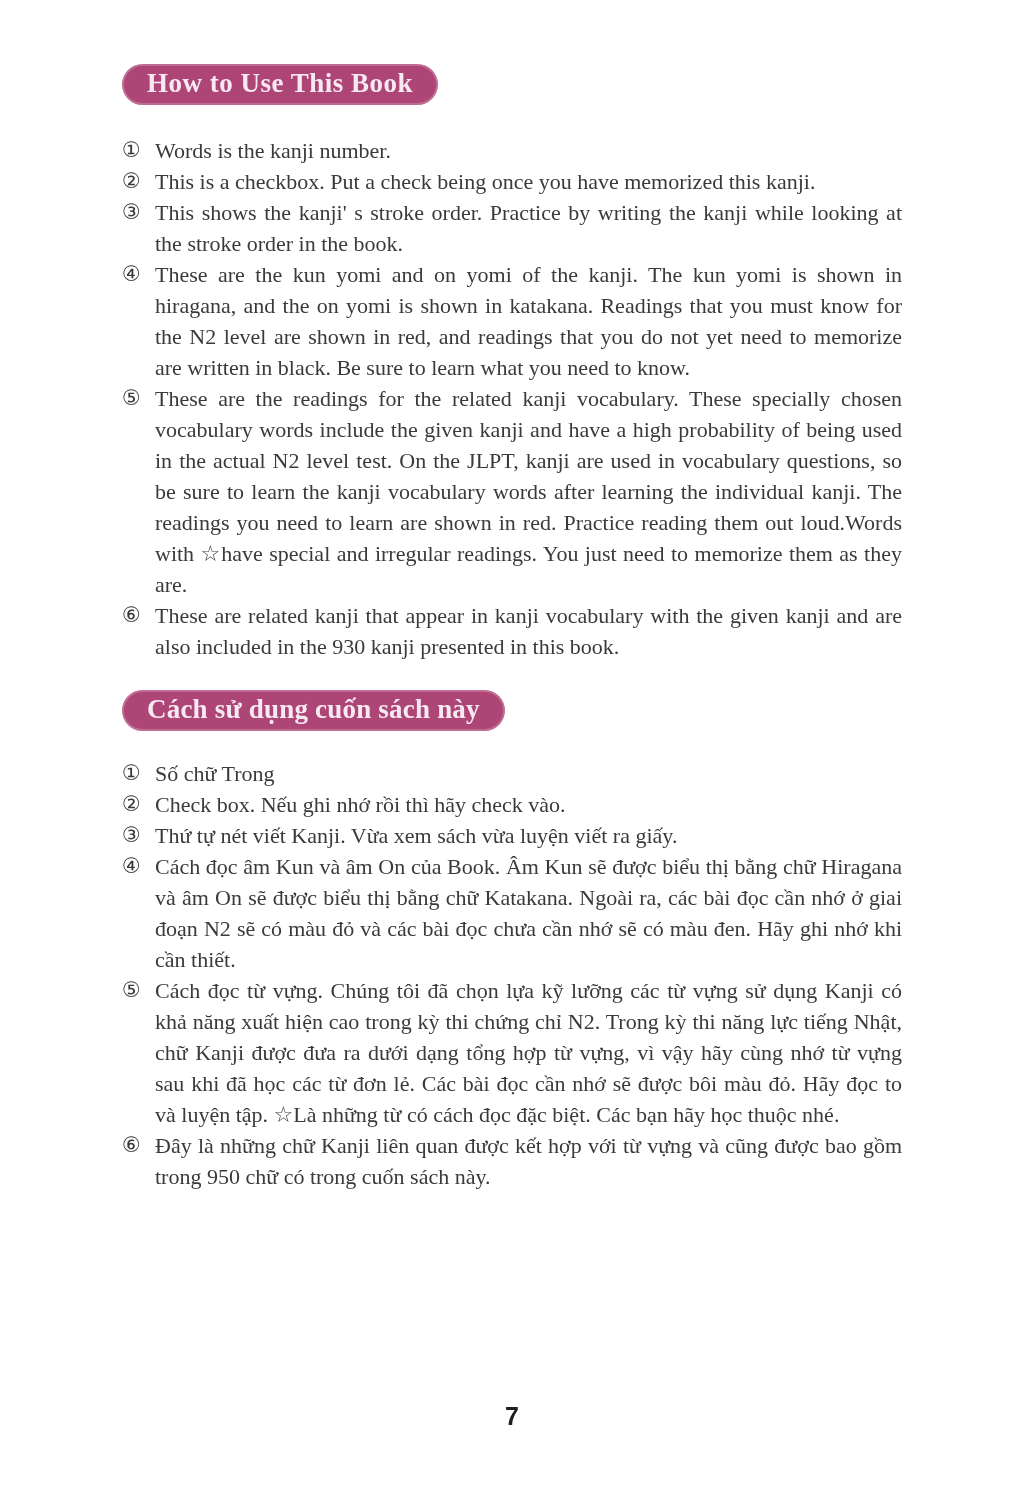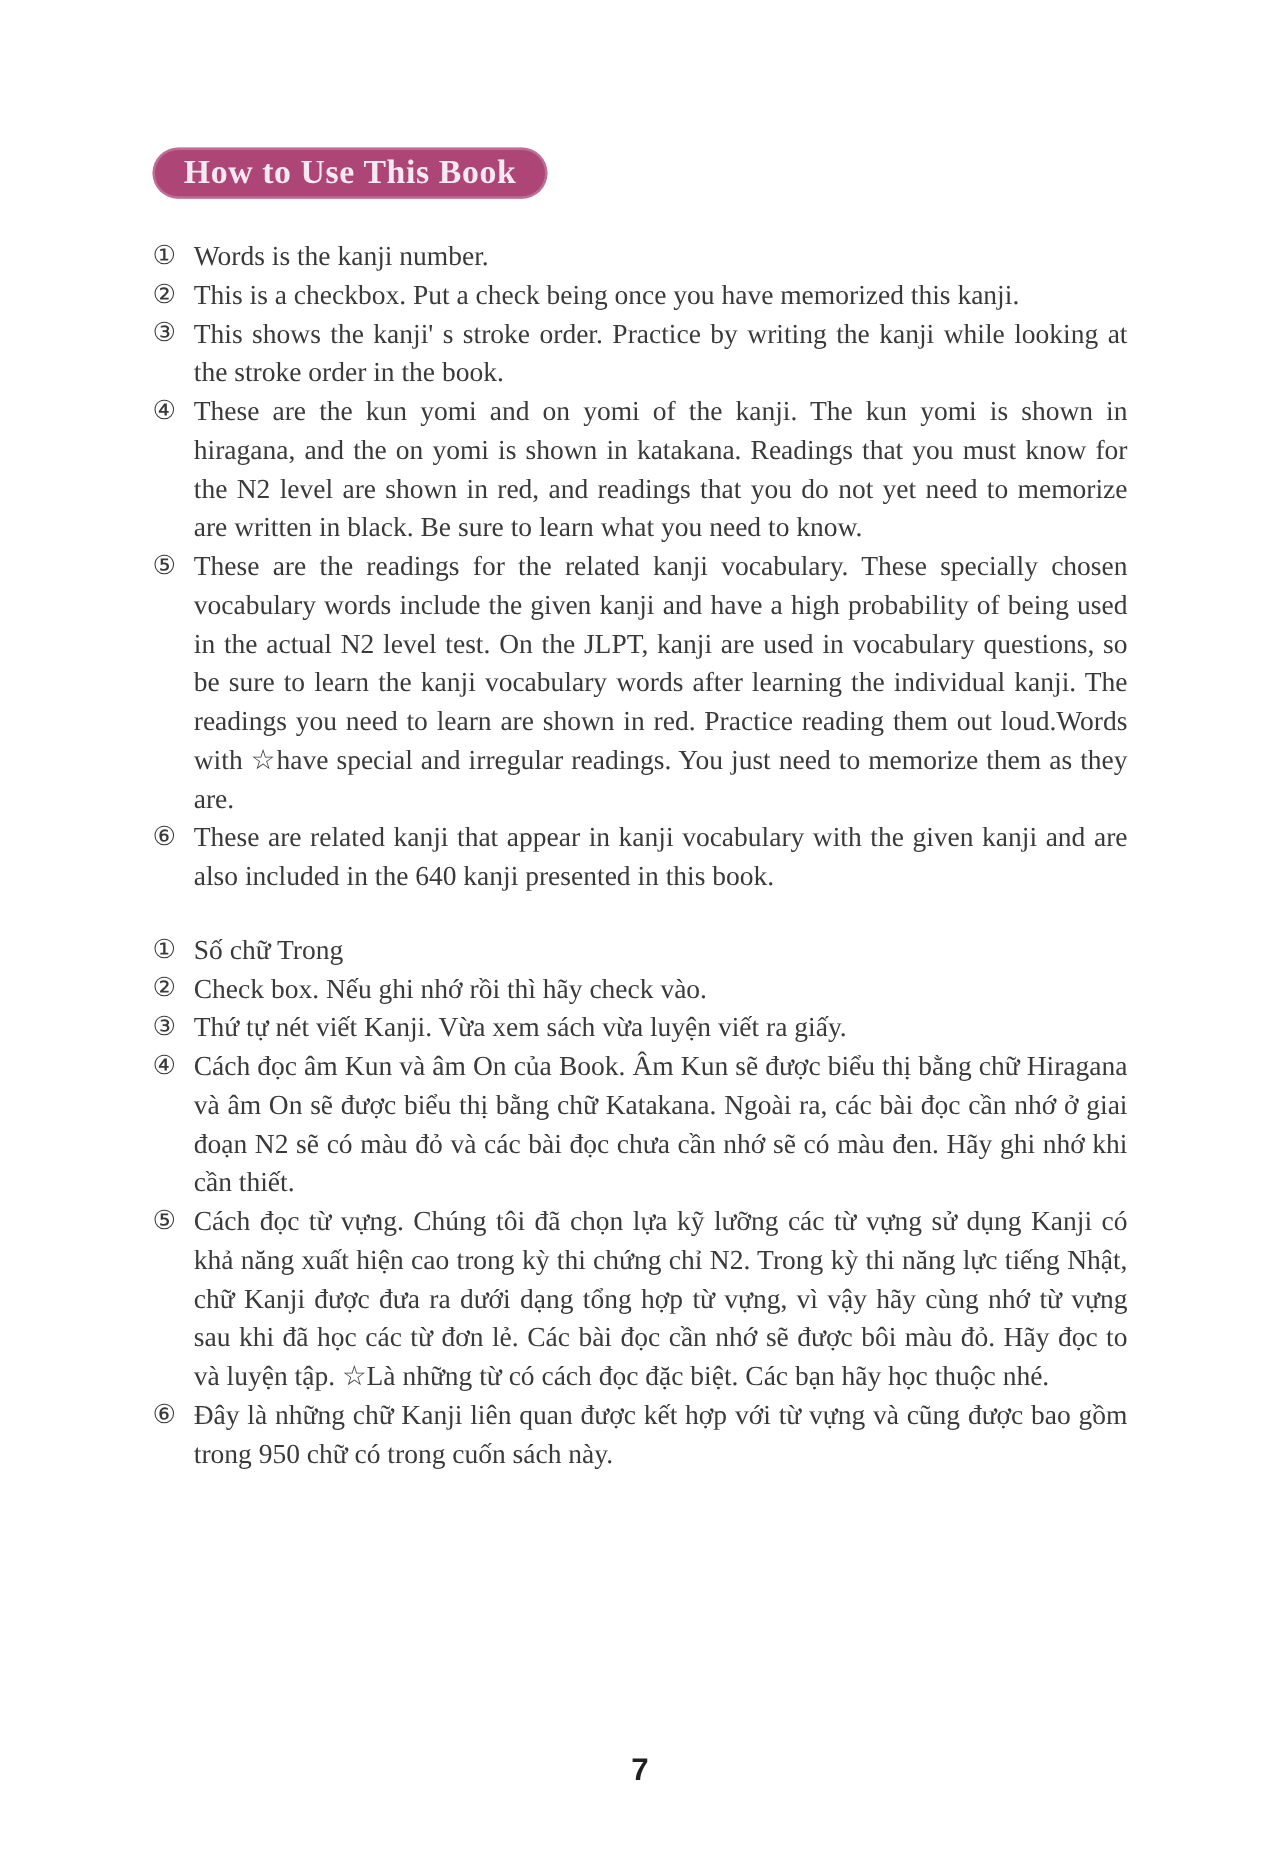--- a/index.html
+++ b/index.html
@@ -9,21 +9,21 @@
     width: 1024px;
     height: 1497px;
     overflow: hidden;
   }
   body {
     position: relative;
     font-family: "Liberation Serif", "DejaVu Serif", serif;
     color: var(--body-text, #3a3a3a);
   }
   .content {
-    padding: 118px 122px 0 122px;
+    padding: 64px 122px 0 122px;
   }
   .badge {
     display: inline-block;
     background: var(--accent, #ad4576);
     color: var(--badge-text, #f7e9f1);
     font-weight: bold;
     font-size: 27px;
     line-height: 29px;
     padding: 5px 25px 7px 25px;
     border-radius: 24px;
@@ -93,24 +93,27 @@
     <li class="item">
       <span class="num">④</span>
       <span class="txt">These are the kun yomi and on yomi of the kanji. The kun yomi is shown in hiragana, and the on yomi is shown in katakana. Readings that you must know for the N2 level are shown in red, and readings that you do not yet need to memorize are written in black. Be sure to learn what you need to know.</span>
     </li>
     <li class="item">
       <span class="num">⑤</span>
       <span class="txt">These are the readings for the related kanji vocabulary. These specially chosen vocabulary words include the given kanji and have a high probability of being used in the actual N2 level test. On the JLPT, kanji are used in vocabulary questions, so be sure to learn the kanji vocabulary words after learning the individual kanji. The readings you need to learn are shown in red. Practice reading them out loud.Words with ☆have special and irregular readings. You just need to memorize them as they are.</span>
     </li>
     <li class="item">
       <span class="num">⑥</span>
-      <span class="txt">These are related kanji that appear in kanji vocabulary with the given kanji and are also included in the 640 kanji presented in this book.</span>
+      <span class="txt">These are related kanji that appear in kanji vocabulary with the given kanji and are also included in the 930 kanji presented in this book.</span>
     </li>
   </ol>
 
+  <div class="badge badge-vi">
+    <span>Cách sử dụng cuốn sách này</span>
+  </div>
 
   <ol class="ilist ilist-vi">
     <li class="item">
       <span class="num">①</span>
       <span class="txt">Số chữ Trong</span>
     </li>
     <li class="item">
       <span class="num">②</span>
       <span class="txt">Check box. Nếu ghi nhớ rồi thì hãy check vào.</span>
     </li>

